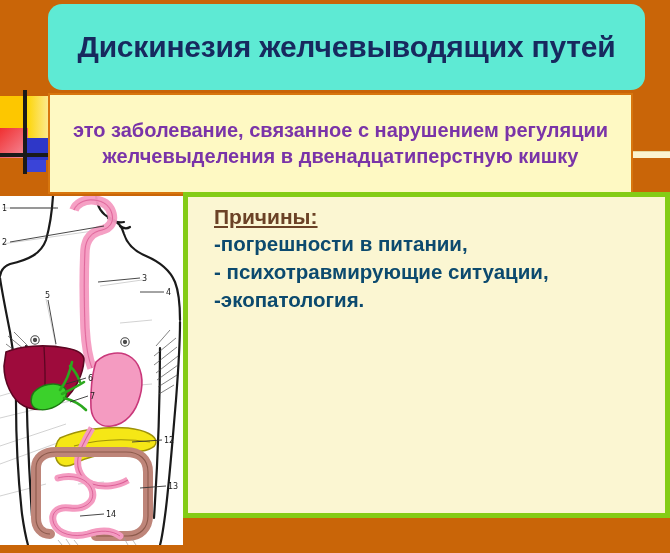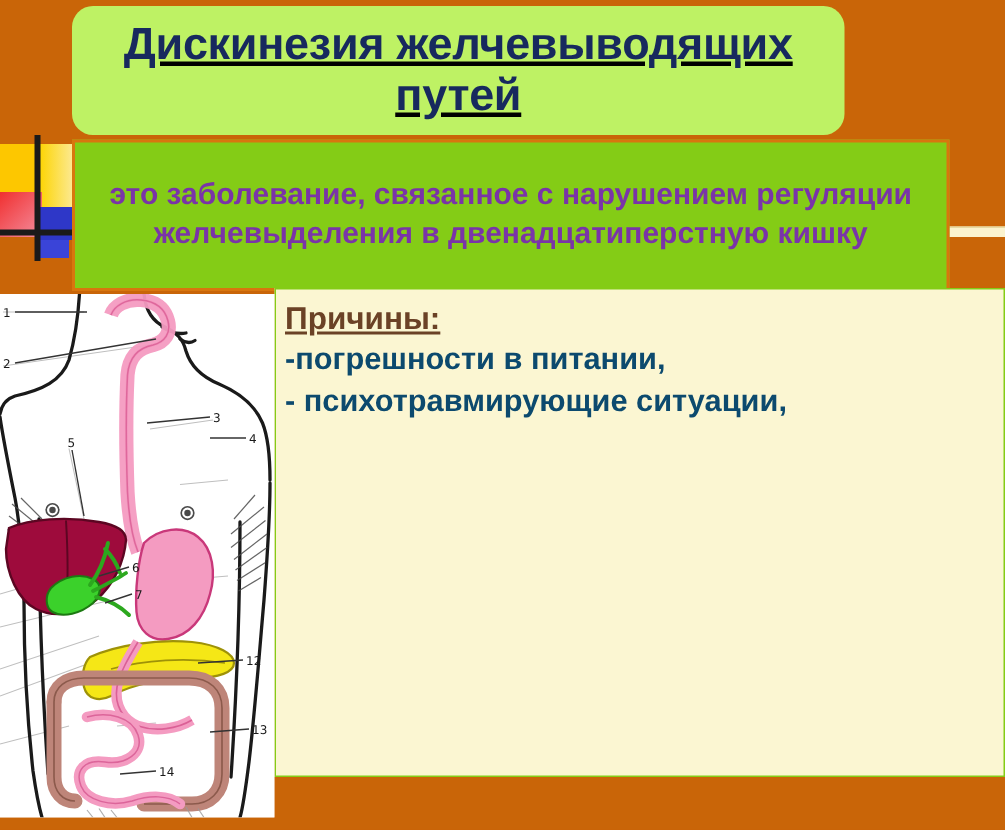--- a/index.html
+++ b/index.html
@@ -20,43 +20,43 @@
   #deco .orange-lo{position:absolute;left:0;top:62px;width:26px;height:14px;background:#C96508;}
   #deco .vline{position:absolute;left:23px;top:-6px;width:4px;height:84px;background:#1A1A1A;}
   #deco .hline{position:absolute;left:-4px;top:57px;width:56px;height:4px;background:#1A1A1A;}
 
   
   #right-rule{position:absolute;left:612px;top:151px;width:58px;height:6px;
      background:#FBF3CE;border-top:1px solid #E7D9A0;}
 
   
   #title-box{
-    position:absolute;left:48px;top:4px;width:515px;height:86px;
-    background:#bef264;border-radius:14px;
-    display:flex;align-items:center;justify-content:center;text-decoration:underline;
+    position:absolute;left:48px;top:4px;width:597px;height:86px;
+    background:#5eead4;border-radius:14px;
+    display:flex;align-items:center;justify-content:center;
   }
   #title-text{
     color:#17295E;font-size:30px;font-weight:bold;line-height:1.12;
     text-align:center;letter-spacing:-0.2px;padding:0 14px;
   }
   
   #subtitle-box{
     position:absolute;left:48px;top:93px;width:581px;height:97px;
-    background:#84cc16;border:2px solid #D8760E;
+    background:#fef9c3;border:2px solid #D8760E;
     display:flex;align-items:center;justify-content:center;
   }
   #subtitle-text{
     color:#7A34A8;font-size:20px;font-weight:bold;line-height:1.28;
     text-align:center;padding:0 10px;
   }
   
   #causes-box{
     position:absolute;left:183px;top:192px;width:487px;height:326px;
-    background:#FBF6D2;border:1px solid #84cc16;
-    padding:8px 0 0 6px;box-sizing:border-box;
+    background:#FBF6D2;border:5px solid #84cc16;
+    padding:8px 0 0 26px;box-sizing:border-box;
   }
   #causes-heading{
     color:#6B4226;font-size:21px;font-weight:bold;
     text-decoration:underline;margin-bottom:1px;
   }
   .cause-item{color:#0c4a6e;font-size:20.5px;font-weight:bold;line-height:1.365;}
 
   
   #figure{position:absolute;left:0;top:196px;width:183px;height:349px;
     background:#FFFFFF;overflow:hidden;}
@@ -83,20 +83,21 @@
 </div>
 
 <div id="subtitle-box">
   <div id="subtitle-text">это заболевание, связанное с нарушением регуляции желчевыделения в двенадцатиперстную кишку</div>
 </div>
 
 <div id="causes-box">
   <div id="causes-heading">Причины:</div>
   <div class="cause-item">-погрешности в питании,</div>
   <div class="cause-item">- психотравмирующие ситуации,</div>
+  <div class="cause-item">-экопатология.</div>
 </div>
 
 <div id="figure">
 <svg width="183" height="349" viewBox="0 0 183 349" xmlns="http://www.w3.org/2000/svg">
   <rect x="0" y="0" width="183" height="349" fill="#ffffff"></rect>
 
   <g stroke="#BFBFBF" stroke-width="0.7" fill="none">
     <line x1="2" y1="12" x2="56" y2="12"></line>
     <line x1="2" y1="48" x2="100" y2="34"></line>
     <line x1="100" y1="90" x2="142" y2="84"></line>

